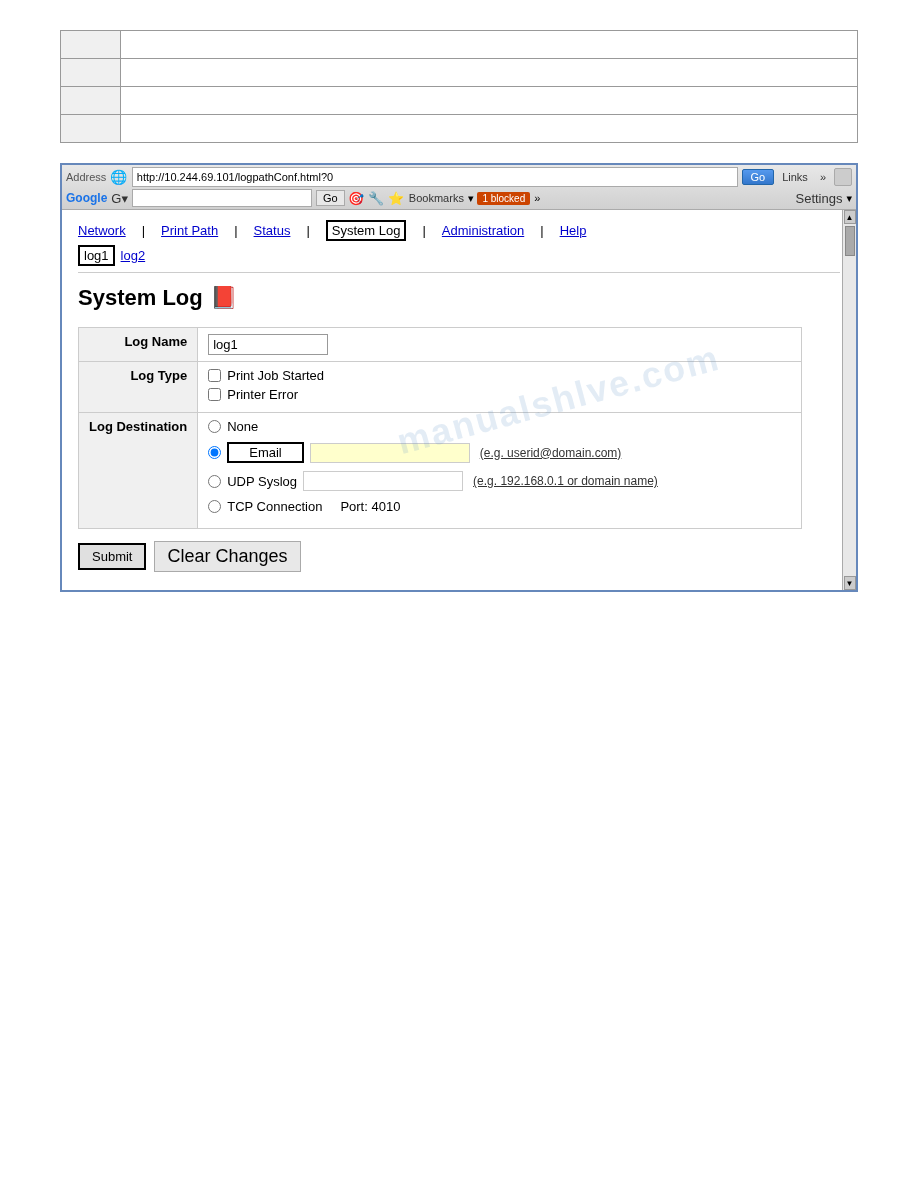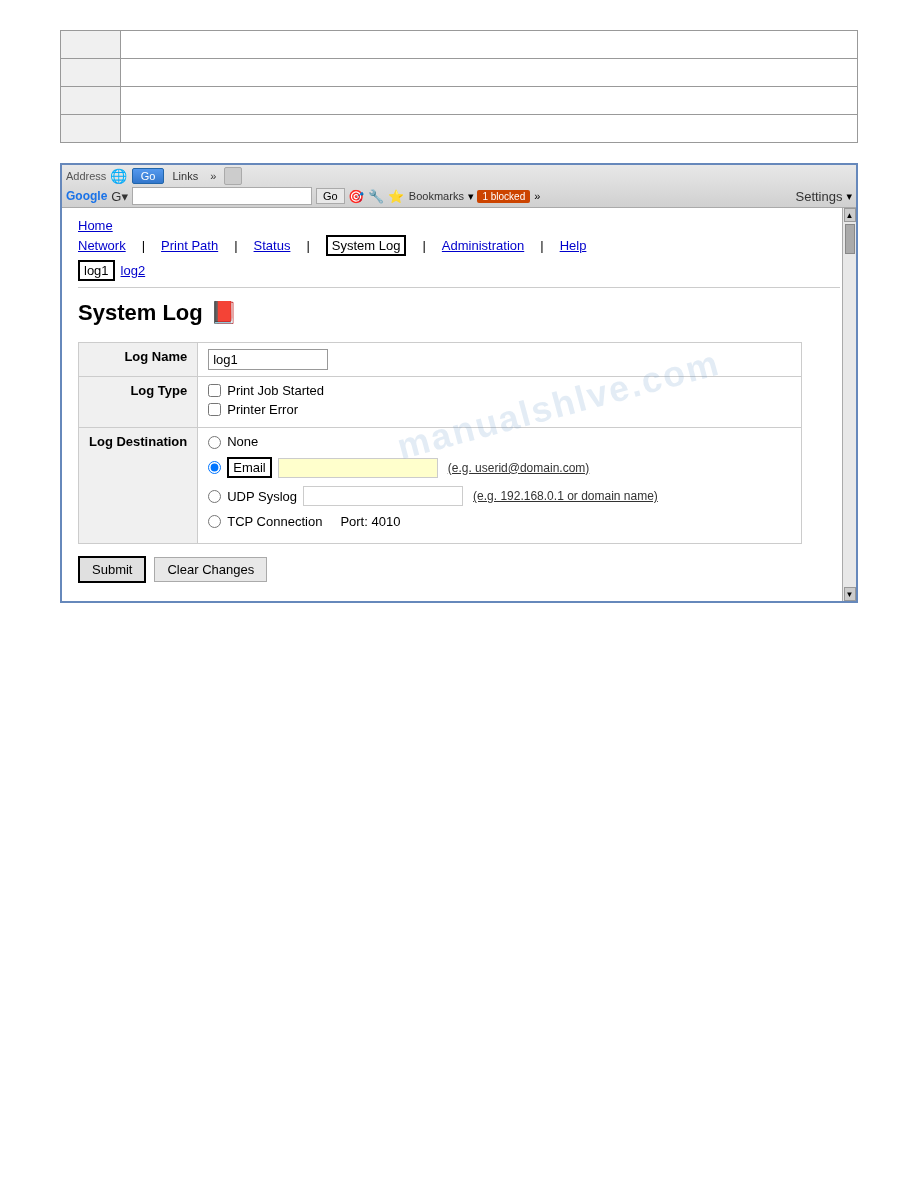--- a/index.html
+++ b/index.html
@@ -280,21 +280,21 @@
       display: flex;
       align-items: center;
       gap: 6px;
       margin-bottom: 4px;
       font-size: 13px;
     }
 
     
     .dest-row {
       display: flex;
-      align-items: flex-end;
+      align-items: center;
       gap: 6px;
       margin-bottom: 8px;
       font-size: 13px;
     }
     .dest-row.email-row {
       align-items: center;
     }
     .email-input {
       background: #ffffcc;
       border: 1px solid #ccc;
@@ -304,21 +304,21 @@
     }
     .udp-input {
       background: #fff;
       border: 1px solid #ccc;
       width: 160px;
       height: 20px;
       padding: 1px 4px;
     }
     .email-label-box {
       border: 2px solid #000;
-      padding: 1px 4px;
+      padding: 1px 20px;
       font-size: 13px;
     }
     .dest-hint {
       font-size: 12px;
       color: #333;
       margin-left: 4px;
       text-decoration: underline;
     }
 
     
@@ -333,21 +333,21 @@
       border: 2px solid #000;
       background: #e0e0e0;
       padding: 4px 12px;
       font-size: 13px;
       cursor: pointer;
     }
     .clear-btn {
       border: 1px solid #aaa;
       background: #e8e8e8;
       padding: 4px 12px;
-      font-size: 13px;
+      font-size: 18px;
       cursor: pointer;
     }
 
     
     .watermark {
       position: absolute;
       top: 50%;
       left: 50%;
       transform: translate(-20%, -50%) rotate(-15deg);
       font-size: 36px;
@@ -390,20 +390,21 @@
     </table>
 </div>
 
 <div class="browser-container">
 
   <div class="browser-toolbar">
     <div class="browser-address-bar">
       <span class="address-label">Address</span>
 
       <span style="font-size:14px; color:#2266cc;">🌐</span>
+      <input class="address-input" type="text" value="http://10.244.69.101/logpathConf.html?0" style="">
       <button class="go-button">Go</button>
       <span class="links-label">Links</span>
       <span class="links-label">»</span>
       <span class="toolbar-icon"></span>
     </div>
     <div class="browser-google-bar">
       <span class="google-label">Google</span>
       <span style="font-size:13px; color:#333;">G▾</span>
       <input class="google-input" type="text" style="">
       <button class="google-go-btn">Go</button>
@@ -416,21 +417,20 @@
       <span class="settings-btn">Settings</span>
       <span style="font-size:11px;">▾</span>
     </div>
   </div>
 
   <div style="position:relative; display:flex;">
     <div class="content-wrapper" style="flex:1; padding: 10px 16px;">
 
       <div class="watermark">manualshlve.com</div>
 
-      <a class="nav-home" href="#">Home</a>
       <div class="nav-links">
         <a class="nav-link" href="#">Network</a>
         <span class="nav-separator"> | </span>
         <a class="nav-link" href="#">Print Path</a>
         <span class="nav-separator"> | </span>
         <a class="nav-link" href="#">Status</a>
         <span class="nav-separator"> | </span>
         <a class="nav-link active" href="#">System Log</a>
         <span class="nav-separator"> | </span>
         <a class="nav-link" href="#">Administration</a>

